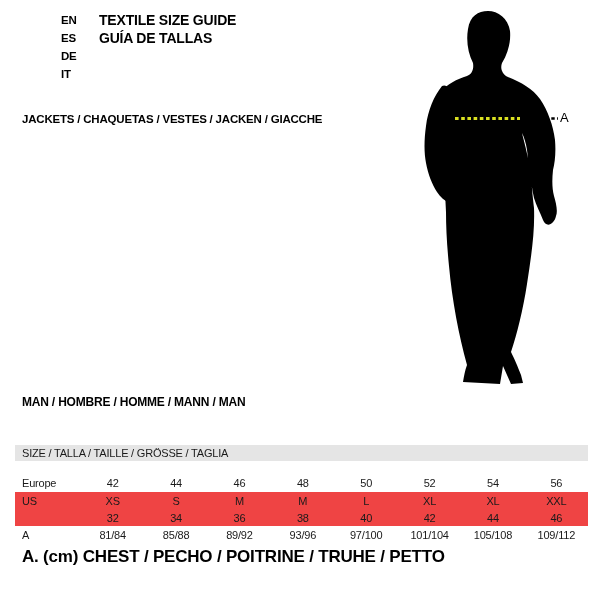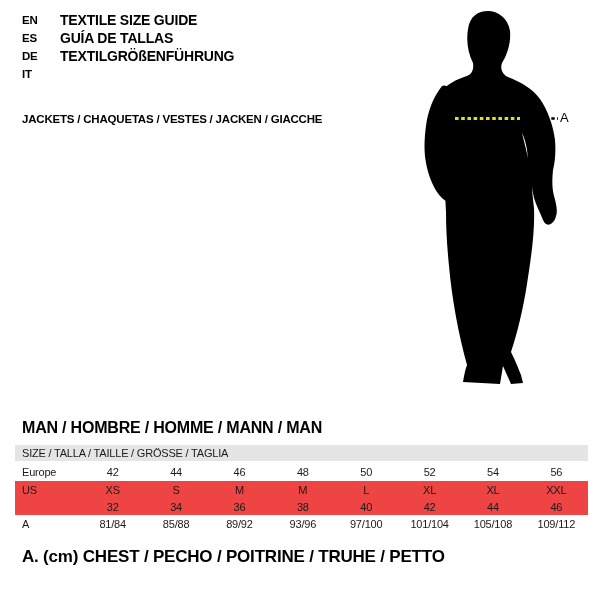--- a/index.html
+++ b/index.html
@@ -5,39 +5,39 @@
   html,body{margin:0;padding:0;}
   body{
     width:600px;height:600px;background:#ffffff;position:relative;overflow:hidden;
     font-family:"Liberation Sans","DejaVu Sans",sans-serif;color:#000;
   }
   .abs{position:absolute;}
 
   
   .lang-list{left:22px;top:11px;}
   .lang-row{display:flex;height:18px;align-items:center;}
-  .lang-code{width:38px;font-weight:bold;font-size:11.5px;letter-spacing:-0.2px;}
+  .lang-code{width:38px;font-weight:bold;font-size:11.5px;letter-spacing:-0.2px;margin-left:39px;}
   .lang-label{font-weight:bold;font-size:14px;letter-spacing:-0.2px;white-space:nowrap;}
 
   
   .categories{left:22px;top:110px;}
   .cat-line{font-weight:bold;font-size:11.5px;letter-spacing:-0.2px;line-height:19px;white-space:nowrap;}
 
   
   .figure-svg{left:398px;top:2px;}
   .measure-label{left:560px;top:110px;font-size:13px;letter-spacing:0;}
 
   
-  .man-heading{left:22px;top:419px;font-weight:bold;font-size:16px;letter-spacing:-0.2px;white-space:nowrap;}
+  .man-heading{left:22px;top:395px;font-weight:bold;font-size:12px;letter-spacing:-0.2px;white-space:nowrap;}
 
   
   .size-table{left:15px;top:445px;width:573px;font-size:11px;letter-spacing:-0.2px;color:#1a1a1a;}
   .thead{height:16px;line-height:16px;background:#e5e5e5;padding-left:7px;white-space:nowrap;}
   .trow{display:grid;grid-template-columns:66px repeat(8,1fr);height:17px;align-items:center;}
-  .trow.first{height:19px;padding-top:1px;}
+  .trow.first{height:19px;padding-top:12px;}
   .trow.shaded{background:#ef4444;}
   .tlabel{padding-left:7px;text-align:left;}
   .tcell{text-align:center;}
 
   
   .footnote{left:22px;top:547px;font-weight:bold;font-size:17px;letter-spacing:-0.2px;white-space:nowrap;}
 </style>
 </head>
 <body>
 
@@ -45,21 +45,20 @@
   <div class="lang-row">
     <span class="lang-code">EN</span>
     <span class="lang-label">TEXTILE SIZE GUIDE</span>
   </div>
   <div class="lang-row">
     <span class="lang-code">ES</span>
     <span class="lang-label">GUÍA DE TALLAS</span>
   </div>
   <div class="lang-row">
     <span class="lang-code">DE</span>
-    <span class="lang-label">TEXTILGRÖßENFÜHRUNG</span>
   </div>
   <div class="lang-row">
     <span class="lang-code">IT</span>
   </div>
 </div>
 
 <div class="abs categories">
   <div class="cat-line">JACKETS / CHAQUETAS / VESTES / JACKEN / GIACCHE</div>
 </div>
 

